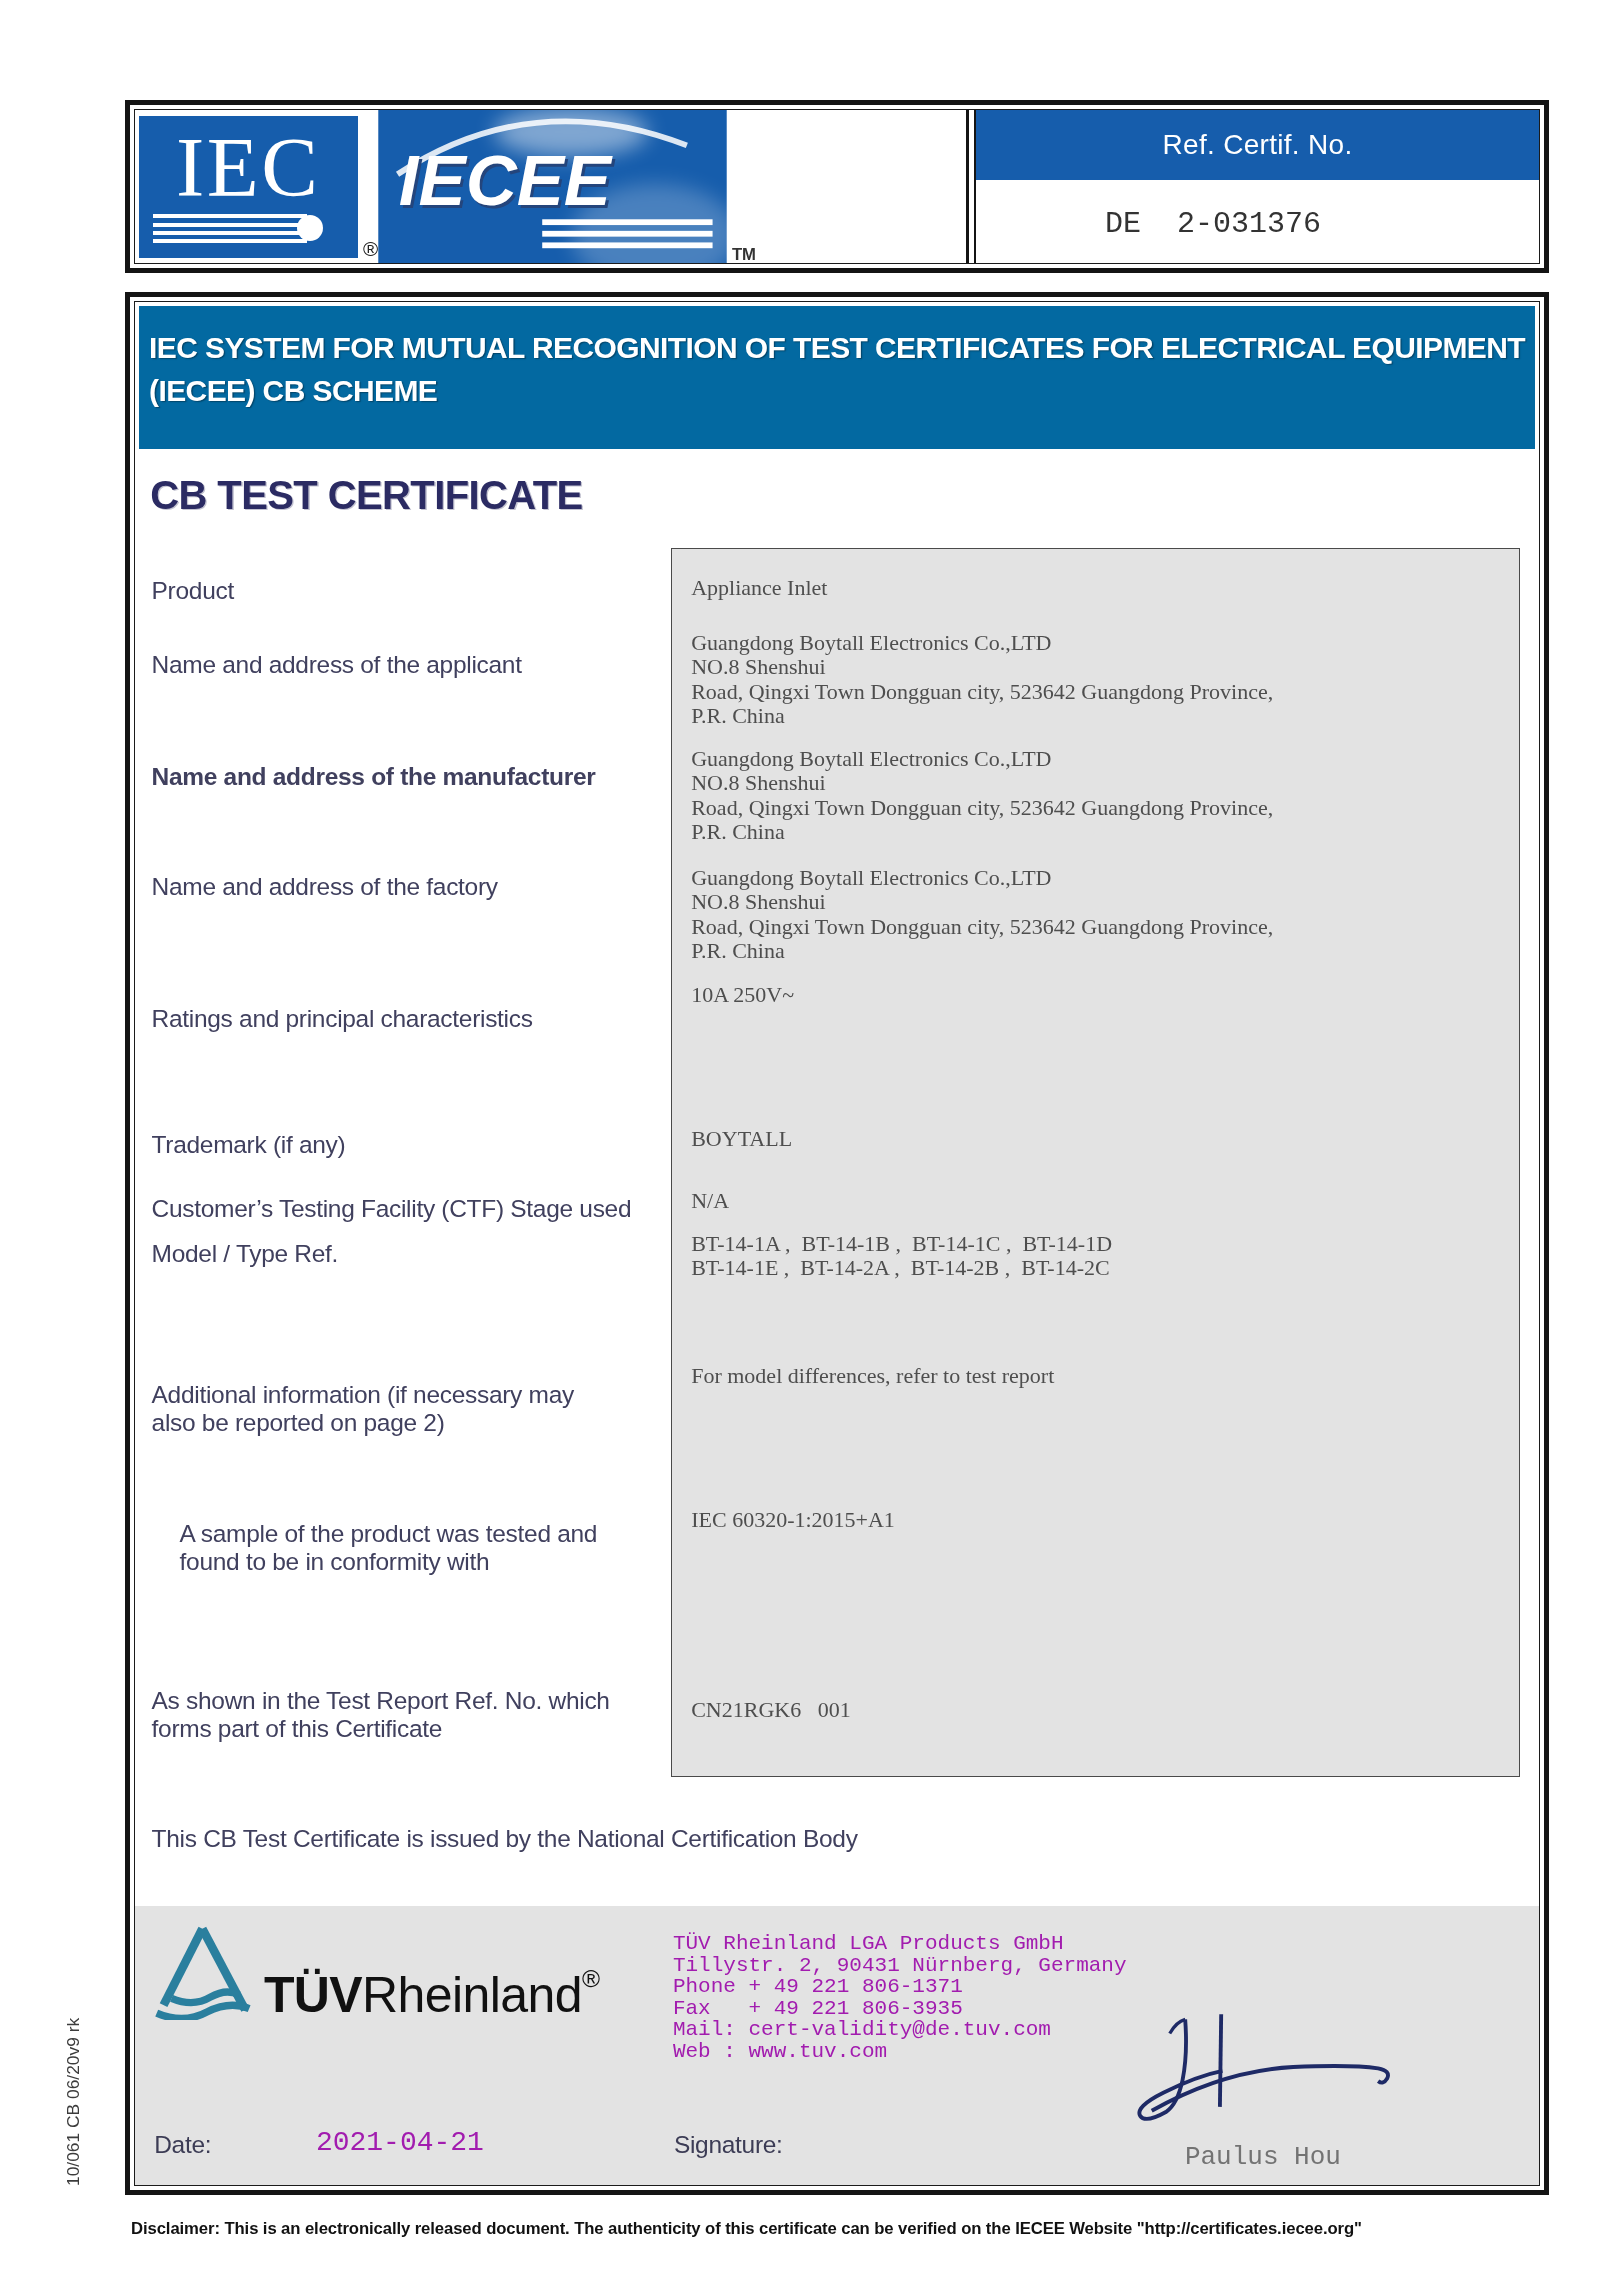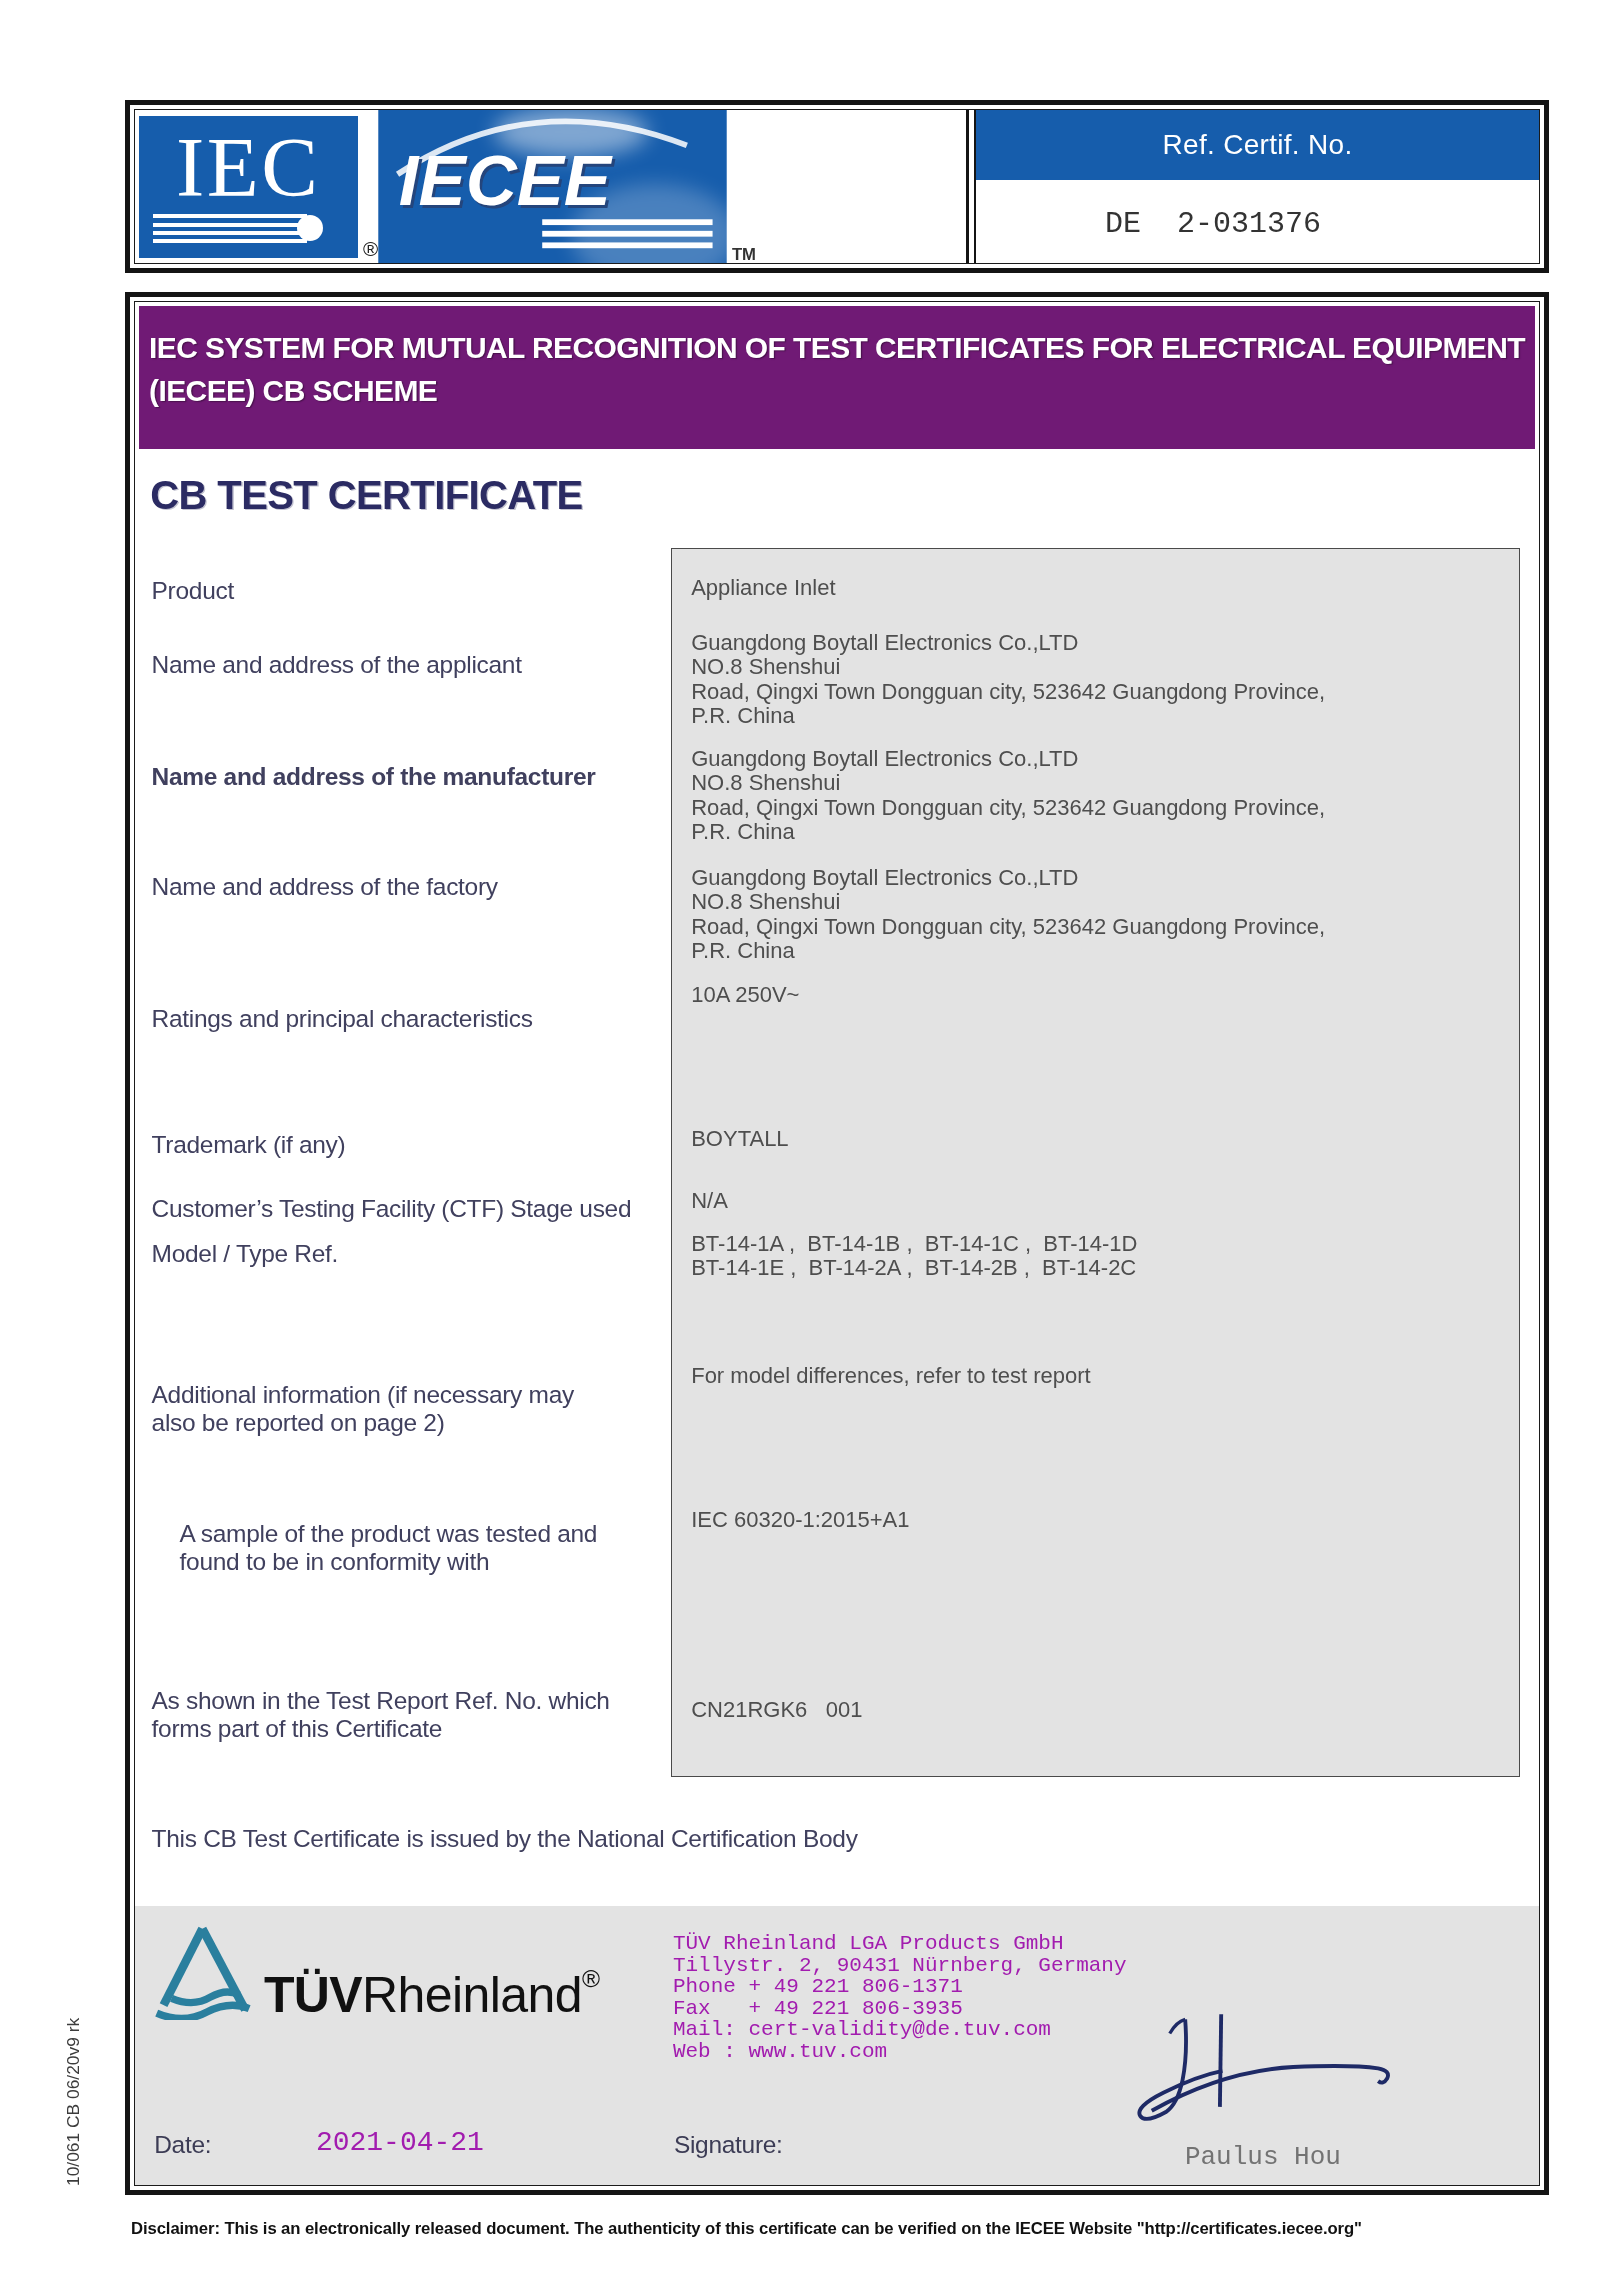--- a/index.html
+++ b/index.html
@@ -18,35 +18,35 @@
   .iec-dot{position:absolute;left:158px;top:99px;width:26px;height:26px;border-radius:50%;background:#fff;}
   .regmark{position:absolute;left:228px;top:127px;font-size:20.6px;color:#222;}
   .tmmark{position:absolute;left:597px;top:135px;font-size:16.7px;color:#333;font-weight:600;}
   .hdr-div1{position:absolute;left:831px;top:0;width:3.2px;height:100%;background:#141414;}
   .hdr-div2{position:absolute;left:839px;top:0;width:1.9px;height:100%;background:#141414;}
   .refbar{position:absolute;left:841px;right:0;top:0;height:70px;background:#165dac;color:#fff;
           font-size:28px;display:flex;align-items:center;justify-content:center;letter-spacing:0.3px;}
   .refval{position:absolute;left:970px;top:97px;font-family:"Liberation Mono",monospace;
           font-size:30px;color:#333;white-space:pre;}
   
-  .banner{position:absolute;left:3.9px;right:3.9px;top:3.9px;height:143px;background:#701a75;color:#fff;
+  .banner{position:absolute;left:3.9px;right:3.9px;top:3.9px;height:143px;background:#0369a1;color:#fff;
           padding-left:10.3px;box-sizing:border-box;}
   .banner div{font-size:30px;font-weight:bold;letter-spacing:-0.6px;line-height:43px;
               text-shadow:1.3px 1.3px 1.3px rgba(0,0,0,0.35);}
   .banner .l1{margin-top:20.6px;}
   
   .title{position:absolute;left:15.4px;top:171px;font-size:40px;font-weight:bold;color:#2b2b63;
          letter-spacing:-0.6px;text-shadow:1.3px 1.3px 0.6px rgba(40,40,90,0.28);}
   
   .lbl{position:absolute;left:16.7px;font-size:24.5px;color:#40405e;letter-spacing:-0.3px;
        line-height:28px;white-space:pre-line;}
   
   .valbox{position:absolute;left:536px;top:246px;width:849px;height:1229px;background:#e3e3e3;
           border:1.9px solid #4a4a4a;box-sizing:border-box;}
-  .val{position:absolute;left:19.3px;font-family:Liberation Sans, sans-serif;font-size:22px;
+  .val{position:absolute;left:19.3px;font-family:Liberation Serif, serif;font-size:22px;
        color:#4e4e4e;line-height:24.5px;white-space:pre;}
   
   .footband{position:absolute;left:0;right:0;bottom:0;height:279px;background:#e3e3e3;}
   .tuvword{position:absolute;left:129px;top:59px;font-size:50px;color:#111;letter-spacing:-0.6px;}
   .tuvword .b{font-weight:bold;}
   .tuvword .r{font-weight:400;}
   .tuvword sup{font-size:24.5px;vertical-align:24.5px;font-weight:400;}
   .contact{position:absolute;left:538px;top:27px;font-family:"Liberation Mono",monospace;
            font-size:21px;line-height:21.6px;color:#a21caf;white-space:pre;}
   .signoff-lbl{position:absolute;font-size:24.5px;color:#3c3c55;letter-spacing:-0.3px;}

